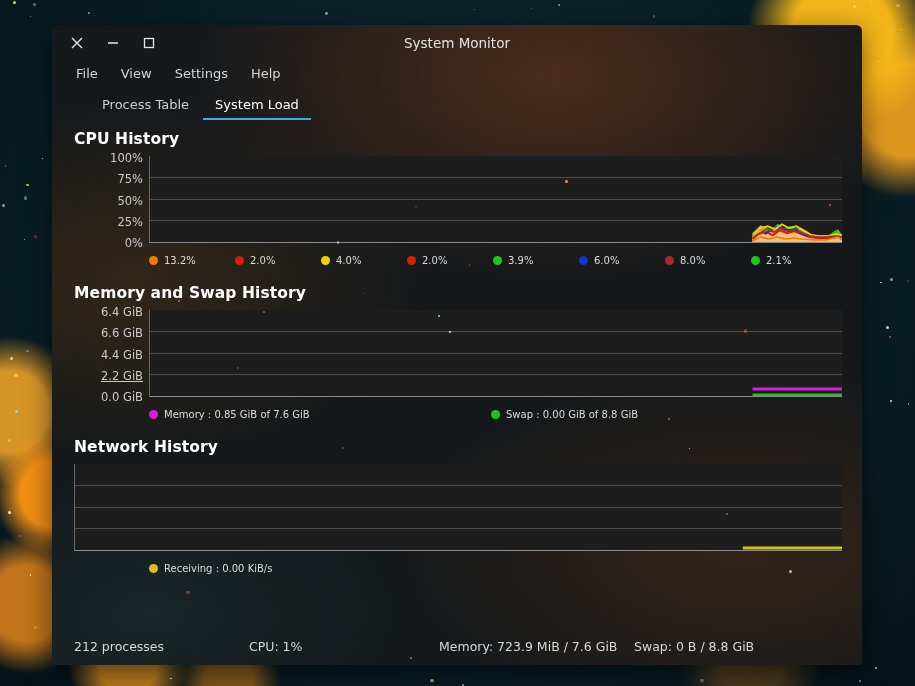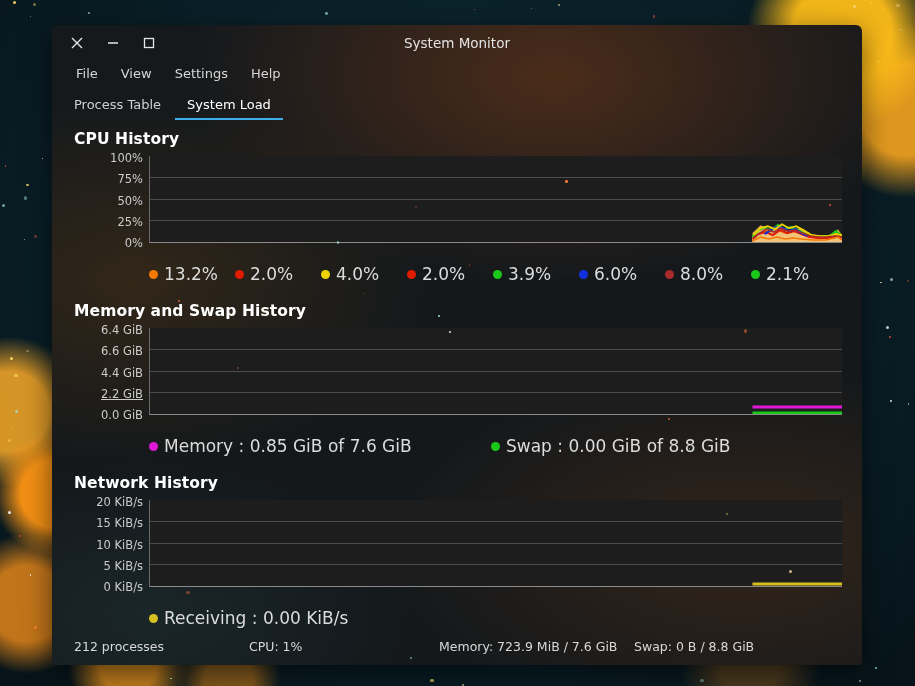--- a/index.html
+++ b/index.html
@@ -102,20 +102,21 @@
   }
 
   
   #tabbar {
     display: flex;
     align-items: flex-end;
     height: 30px;
     padding-left: 10px;
     gap: 2px;
     margin-top: 4px;
+    margin-left: 28px;
   }
   .tab {
     font-size: 13px;
     color: #cfcfcf;
     padding: 4px 12px 6px 12px;
     border-bottom: 2px solid transparent;
   }
   .tab.active {
     color: #ffffff;
     border-bottom-color: #3daee9;
@@ -165,22 +166,22 @@
     background: rgba(190,190,190,0.30);
   }
   .trace-layer { position: absolute; inset: 0; }
   .trace-layer svg { display: block; width: 100%; height: 100%; }
 
   
   .legend {
     display: flex;
     align-items: flex-start;
     padding-left: 75px;
-    margin-top: 21px;
-    font-size: 17px;
+    margin-top: 12px;
+    font-size: 10px;
     color: #dcdcdc;
   }
   .legend.cpu .legend-item { width: 86px; }
   .legend.wide .legend-item { width: 342px; }
   .legend-item {
     display: flex;
     align-items: center;
     gap: 6px;
     white-space: nowrap;
   }
@@ -345,27 +346,20 @@
           <div class="legend-item">
             <span class="dot" style="background:#19c819"></span>
             <span>Swap : 0.00 GiB of 8.8 GiB</span>
           </div>
         </div>
       </div>
 
       <div class="section" style="margin-top:18px;">
         <div class="section-title">Network History</div>
         <div class="graph-row">
-          <div class="axis-labels" style="height:87px;">
-            <div class="axis-label" style="top:2px;">20 KiB/s</div>
-            <div class="axis-label" style="top:23px;">15 KiB/s</div>
-            <div class="axis-label" style="top:45px;">10 KiB/s</div>
-            <div class="axis-label" style="top:66px;">5 KiB/s</div>
-            <div class="axis-label" style="top:87px;">0 KiB/s</div>
-          </div>
           <div class="plot" style="height:87px;">
             <div class="gridline" style="top:21px;"></div>
             <div class="gridline" style="top:43px;"></div>
             <div class="gridline" style="top:64px;"></div>
             <div class="trace-layer">
               <svg viewBox="0 0 680 87" preserveAspectRatio="none">
                 <path d="M592 85 L680 85" stroke="#d4c021" stroke-width="3" fill="none"></path>
               </svg>
             </div>
           </div>

